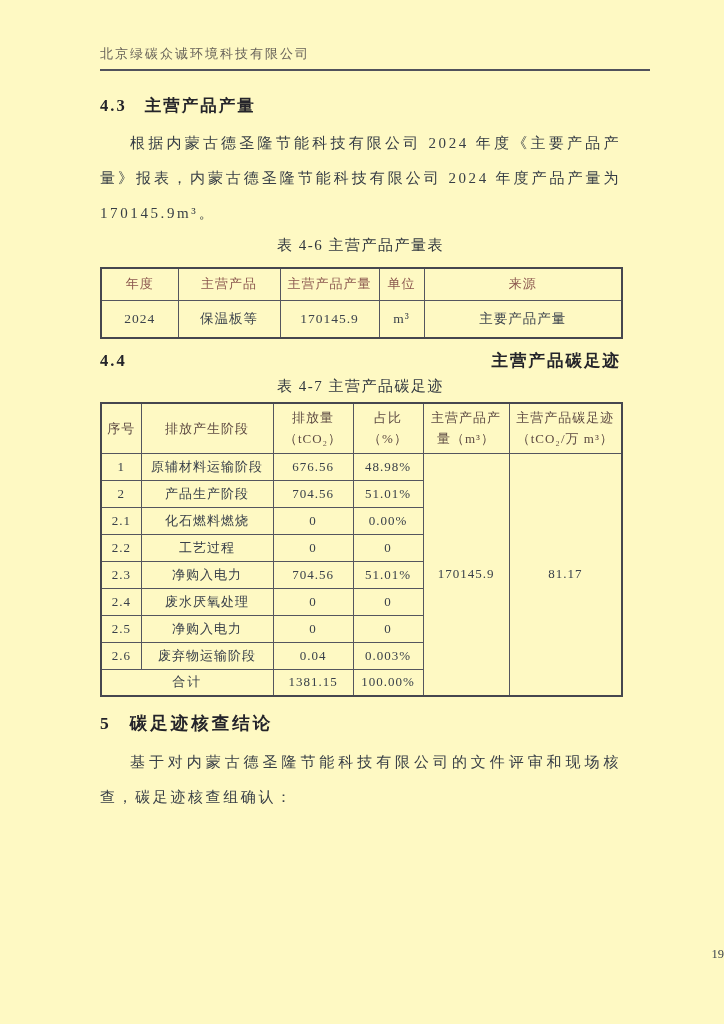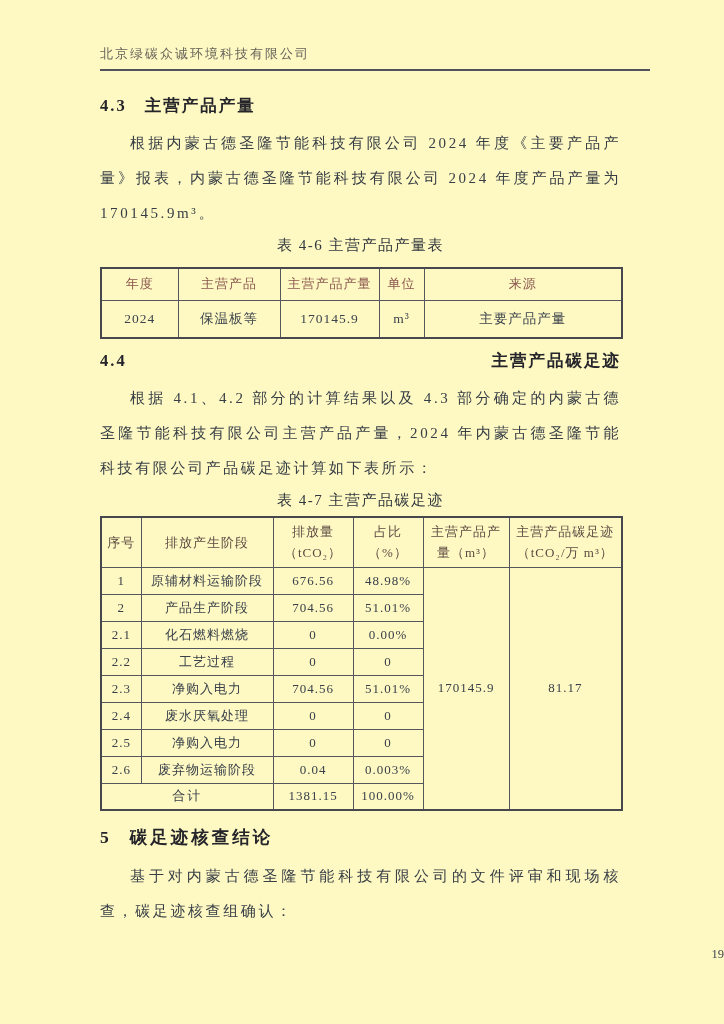--- a/index.html
+++ b/index.html
@@ -103,21 +103,20 @@
           <td>m³</td>
           <td>主要产品产量</td>
         </tr>
       </tbody>
     </table>
 
     <div class="sec-head h44">
       <span class="no">4.4</span>
       <span>主营产品碳足迹</span>
     </div>
-    <div class="para">根据 4.1、4.2 部分的计算结果以及 4.3 部分确定的内蒙古德圣隆节能科技有限公司主营产品产量，2024 年内蒙古德圣隆节能科技有限公司产品碳足迹计算如下表所示：</div>
 
     <div class="tbl-caption">表 4-7  主营产品碳足迹</div>
     <table class="t47">
       <colgroup>
         <col style="width:40px">
           <col style="width:132px">
           <col style="width:80px">
         <col style="width:70px">
           <col style="width:86px">
           <col style="width:113px">

